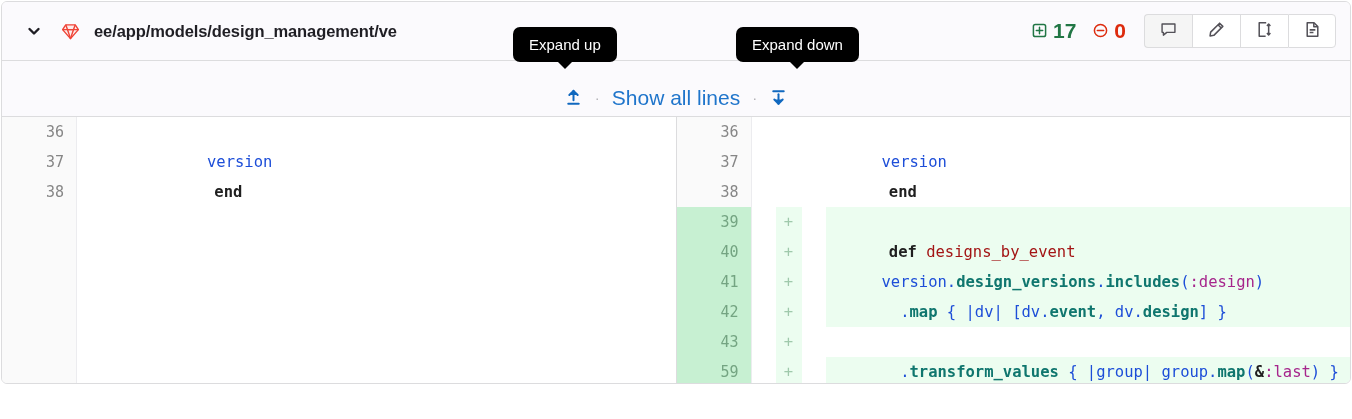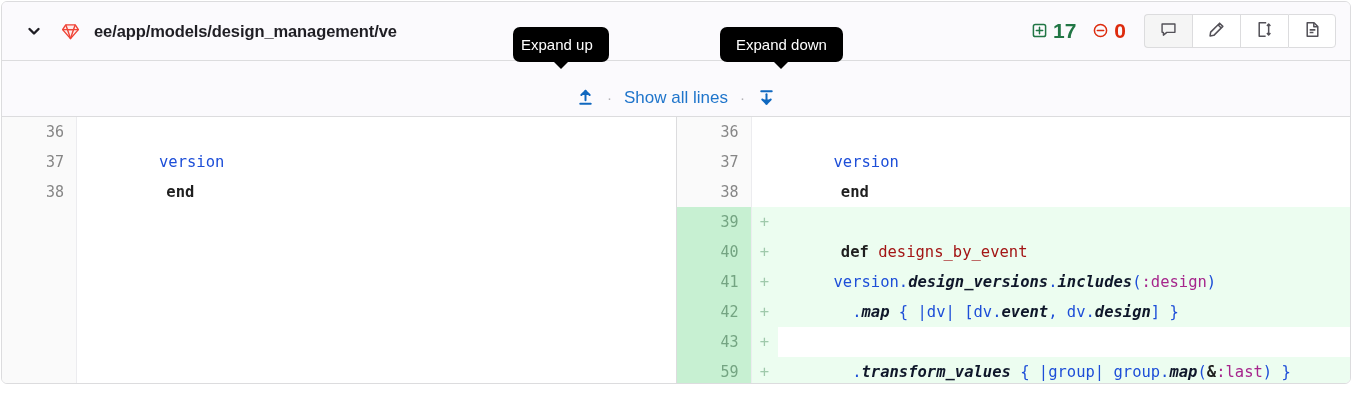--- a/index.html
+++ b/index.html
@@ -119,21 +119,21 @@
     display: flex;
     align-items: center;
     gap: 12px;
     font-size: 17px;
     margin-top: 18px;
   }
   .expand-icon { color: #1068bf; cursor: pointer; display:flex; align-items:center; }
   .dot-sep { color: #b3b2b7; font-size: 15px; }
   .show-all-link {
     color: #1f75cb;
-    font-size: 17px;
+    font-size: 21px;
     cursor: pointer;
     white-space: nowrap;
   }
 
   
   .tooltip {
     position: absolute;
     background: #000;
     color: #fff;
     font-size: 15px;
@@ -145,40 +145,41 @@
   .tooltip::after {
     content: "";
     position: absolute;
     left: 50%;
     bottom: -7px;
     transform: translateX(-50%);
     border-left: 8px solid transparent;
     border-right: 8px solid transparent;
     border-top: 8px solid #000;
   }
-  #tt-up  { left: 511px; top: 25px; padding-left: 8px; }
-  #tt-down{ left: 718px; top: 25px; }
+  #tt-up  { left: 511px; top: 25px; }
+  #tt-down{ left: 734px; top: 25px; }
 
   
   .diff-body {
     display: flex;
     font-family: "DejaVu Sans Mono", "Liberation Mono", monospace;
     font-size: 15.5px;
     line-height: 30px;
   }
   .pane {
     width: 675px;
     display: flex;
     flex-direction: column;
   }
   .pane.right { border-left: 1px solid #dcdcde; }
 
   .line {
     display: flex;
     min-height: 30px;
+    gap: 24px;
   }
   .ln {
     flex: none;
     width: 75px;
     text-align: right;
     padding-right: 12px;
     box-sizing: border-box;
     color: #868686;
     background: #fafafa;
     border-right: 1px solid #ececef;
@@ -204,21 +205,21 @@
   .line.ctx .code{ background: #fff; }
   .line.add .ln  { background: #c7f0d2; color: #74a482; }
   .line.add .marker, .line.add .code { background: #ecfdf0; }
 
   .line.empty .ln   { background: #fafafa; }
   .line.empty .code { background: #fff; }
 
   
   .kw   { color: #1f1f1f; font-weight: bold; margin-left: 26px; }
   .fn   { color: #a31515; font-weight: normal; }
-  .meth { color: #0f172a; font-weight: bold; font-style: italic; }
+  .meth { color: #0f766e; font-weight: bold; }
   .sym  { color: #a6268c; }
   .amp  { color: #1f1f1f; font-weight: bold; }
   .pl   { color: #1d4ed8; }
 </style>
 </head>
 <body>
 
 <div class="diff-file">
 
   <div class="file-header">

